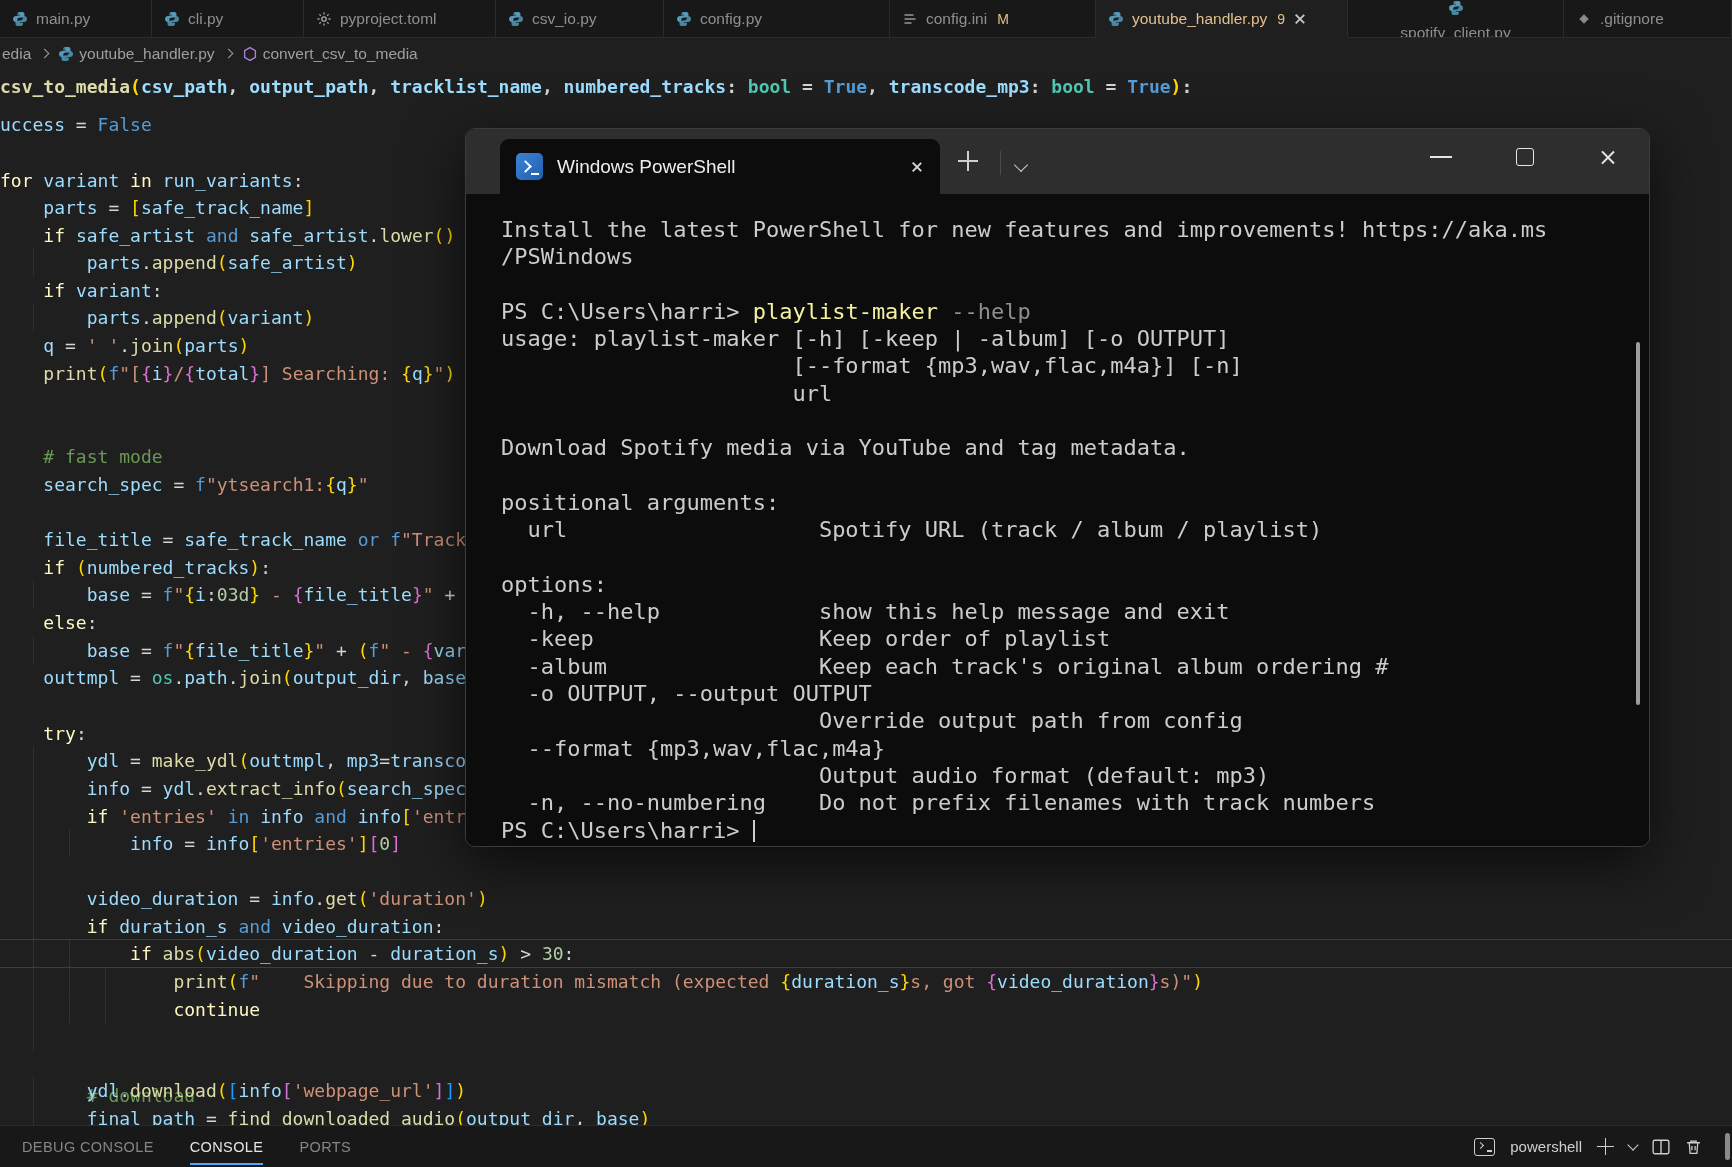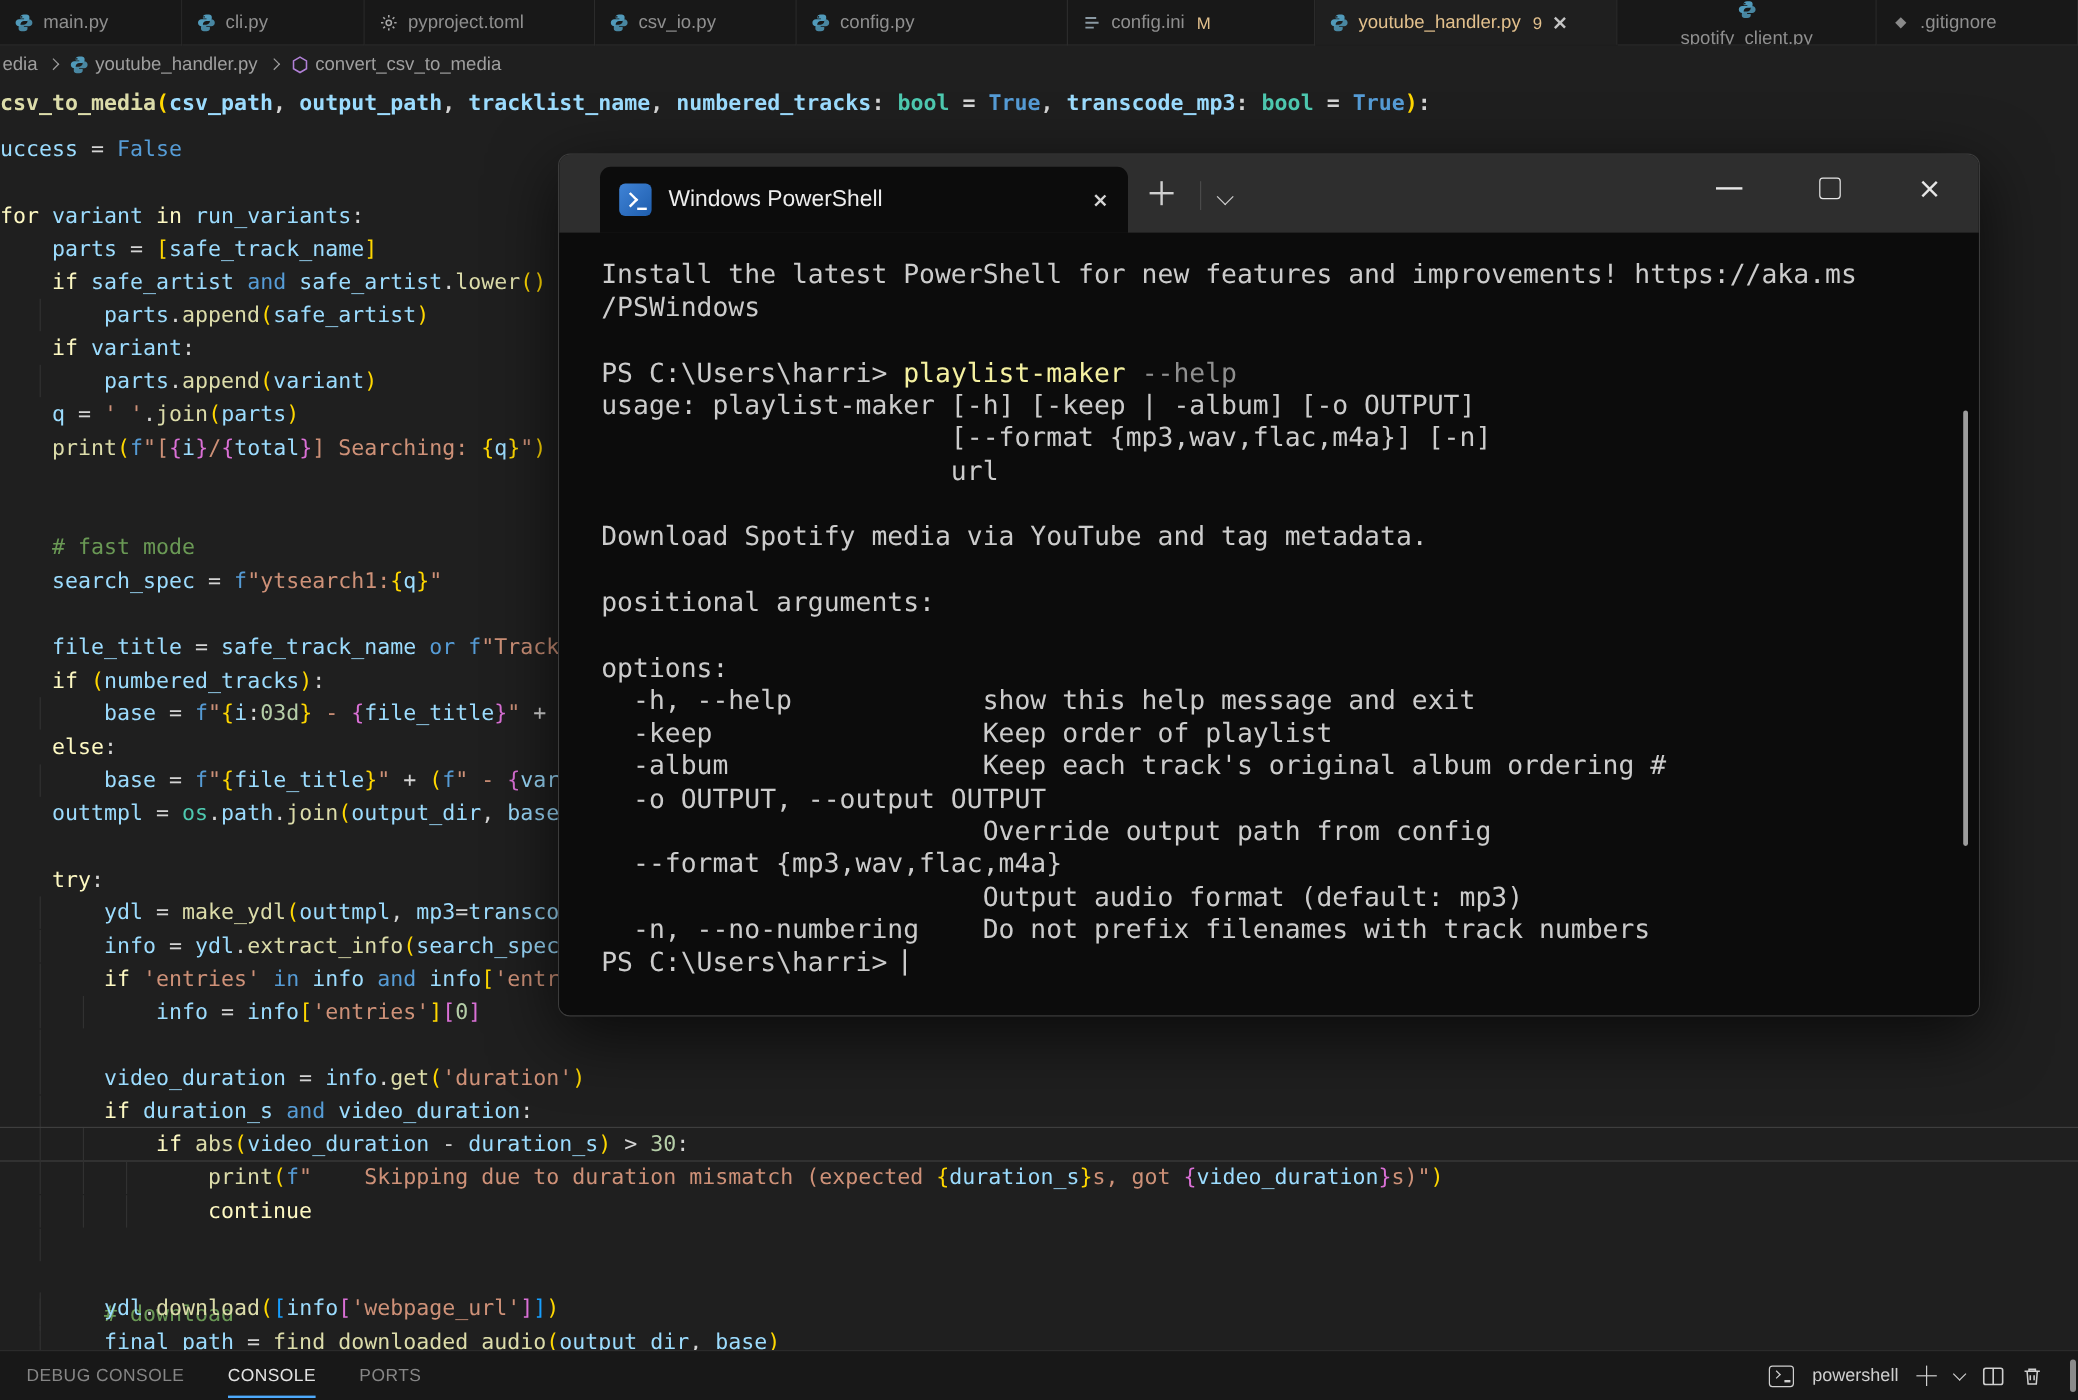--- a/index.html
+++ b/index.html
@@ -275,20 +275,21 @@
           <div class="tl"><span class="tk-tw">/PSWindows</span></div>
           <div class="tl">&nbsp;</div>
           <div class="tl"><span class="tk-tw">PS C:\Users\harri&gt; </span><span class="tk-ty">playlist-maker</span><span class="tk-tg"> --help</span></div>
           <div class="tl"><span class="tk-tw">usage: playlist-maker [-h] [-keep | -album] [-o OUTPUT]</span></div>
           <div class="tl"><span class="tk-tw">                      [--format {mp3,wav,flac,m4a}] [-n]</span></div>
           <div class="tl"><span class="tk-tw">                      url</span></div>
           <div class="tl">&nbsp;</div>
           <div class="tl"><span class="tk-tw">Download Spotify media via YouTube and tag metadata.</span></div>
           <div class="tl">&nbsp;</div>
           <div class="tl"><span class="tk-tw">positional arguments:</span></div>
+          <div class="tl"><span class="tk-tw">  url                   Spotify URL (track / album / playlist)</span></div>
           <div class="tl">&nbsp;</div>
           <div class="tl"><span class="tk-tw">options:</span></div>
           <div class="tl"><span class="tk-tw">  -h, --help            show this help message and exit</span></div>
           <div class="tl"><span class="tk-tw">  -keep                 Keep order of playlist</span></div>
           <div class="tl"><span class="tk-tw">  -album                Keep each track's original album ordering #</span></div>
           <div class="tl"><span class="tk-tw">  -o OUTPUT, --output OUTPUT</span></div>
           <div class="tl"><span class="tk-tw">                        Override output path from config</span></div>
           <div class="tl"><span class="tk-tw">  --format {mp3,wav,flac,m4a}</span></div>
           <div class="tl"><span class="tk-tw">                        Output audio format (default: mp3)</span></div>
           <div class="tl"><span class="tk-tw">  -n, --no-numbering    Do not prefix filenames with track numbers</span></div>

